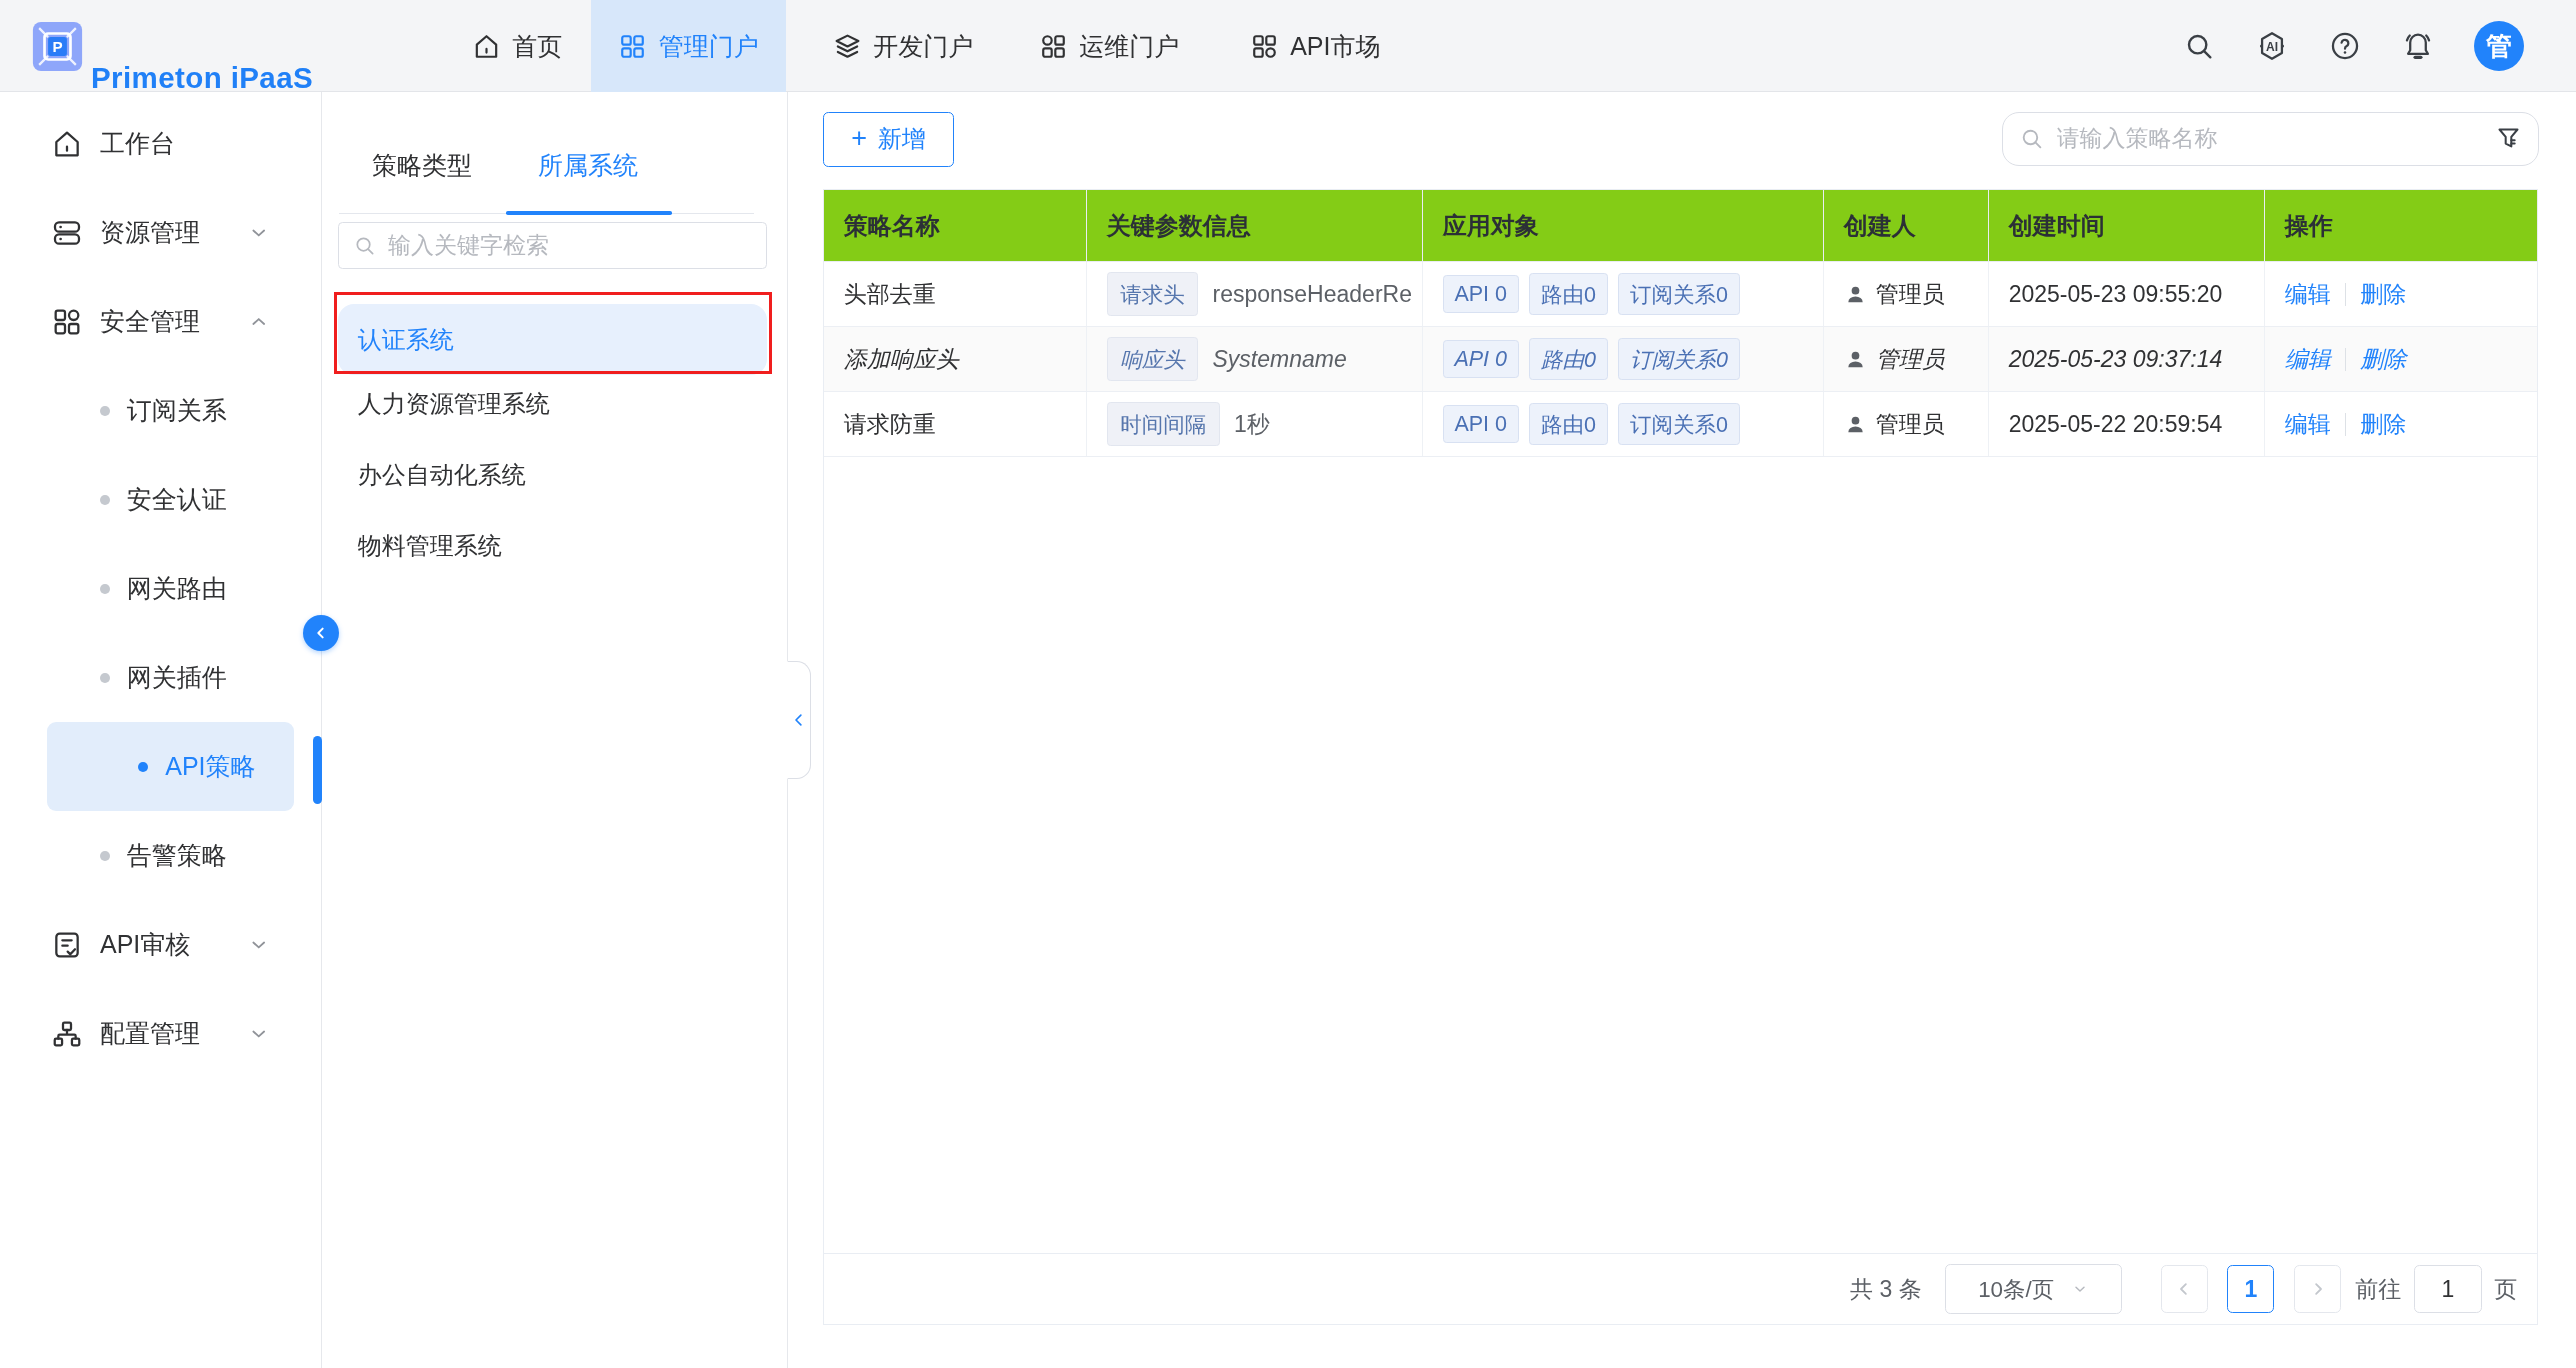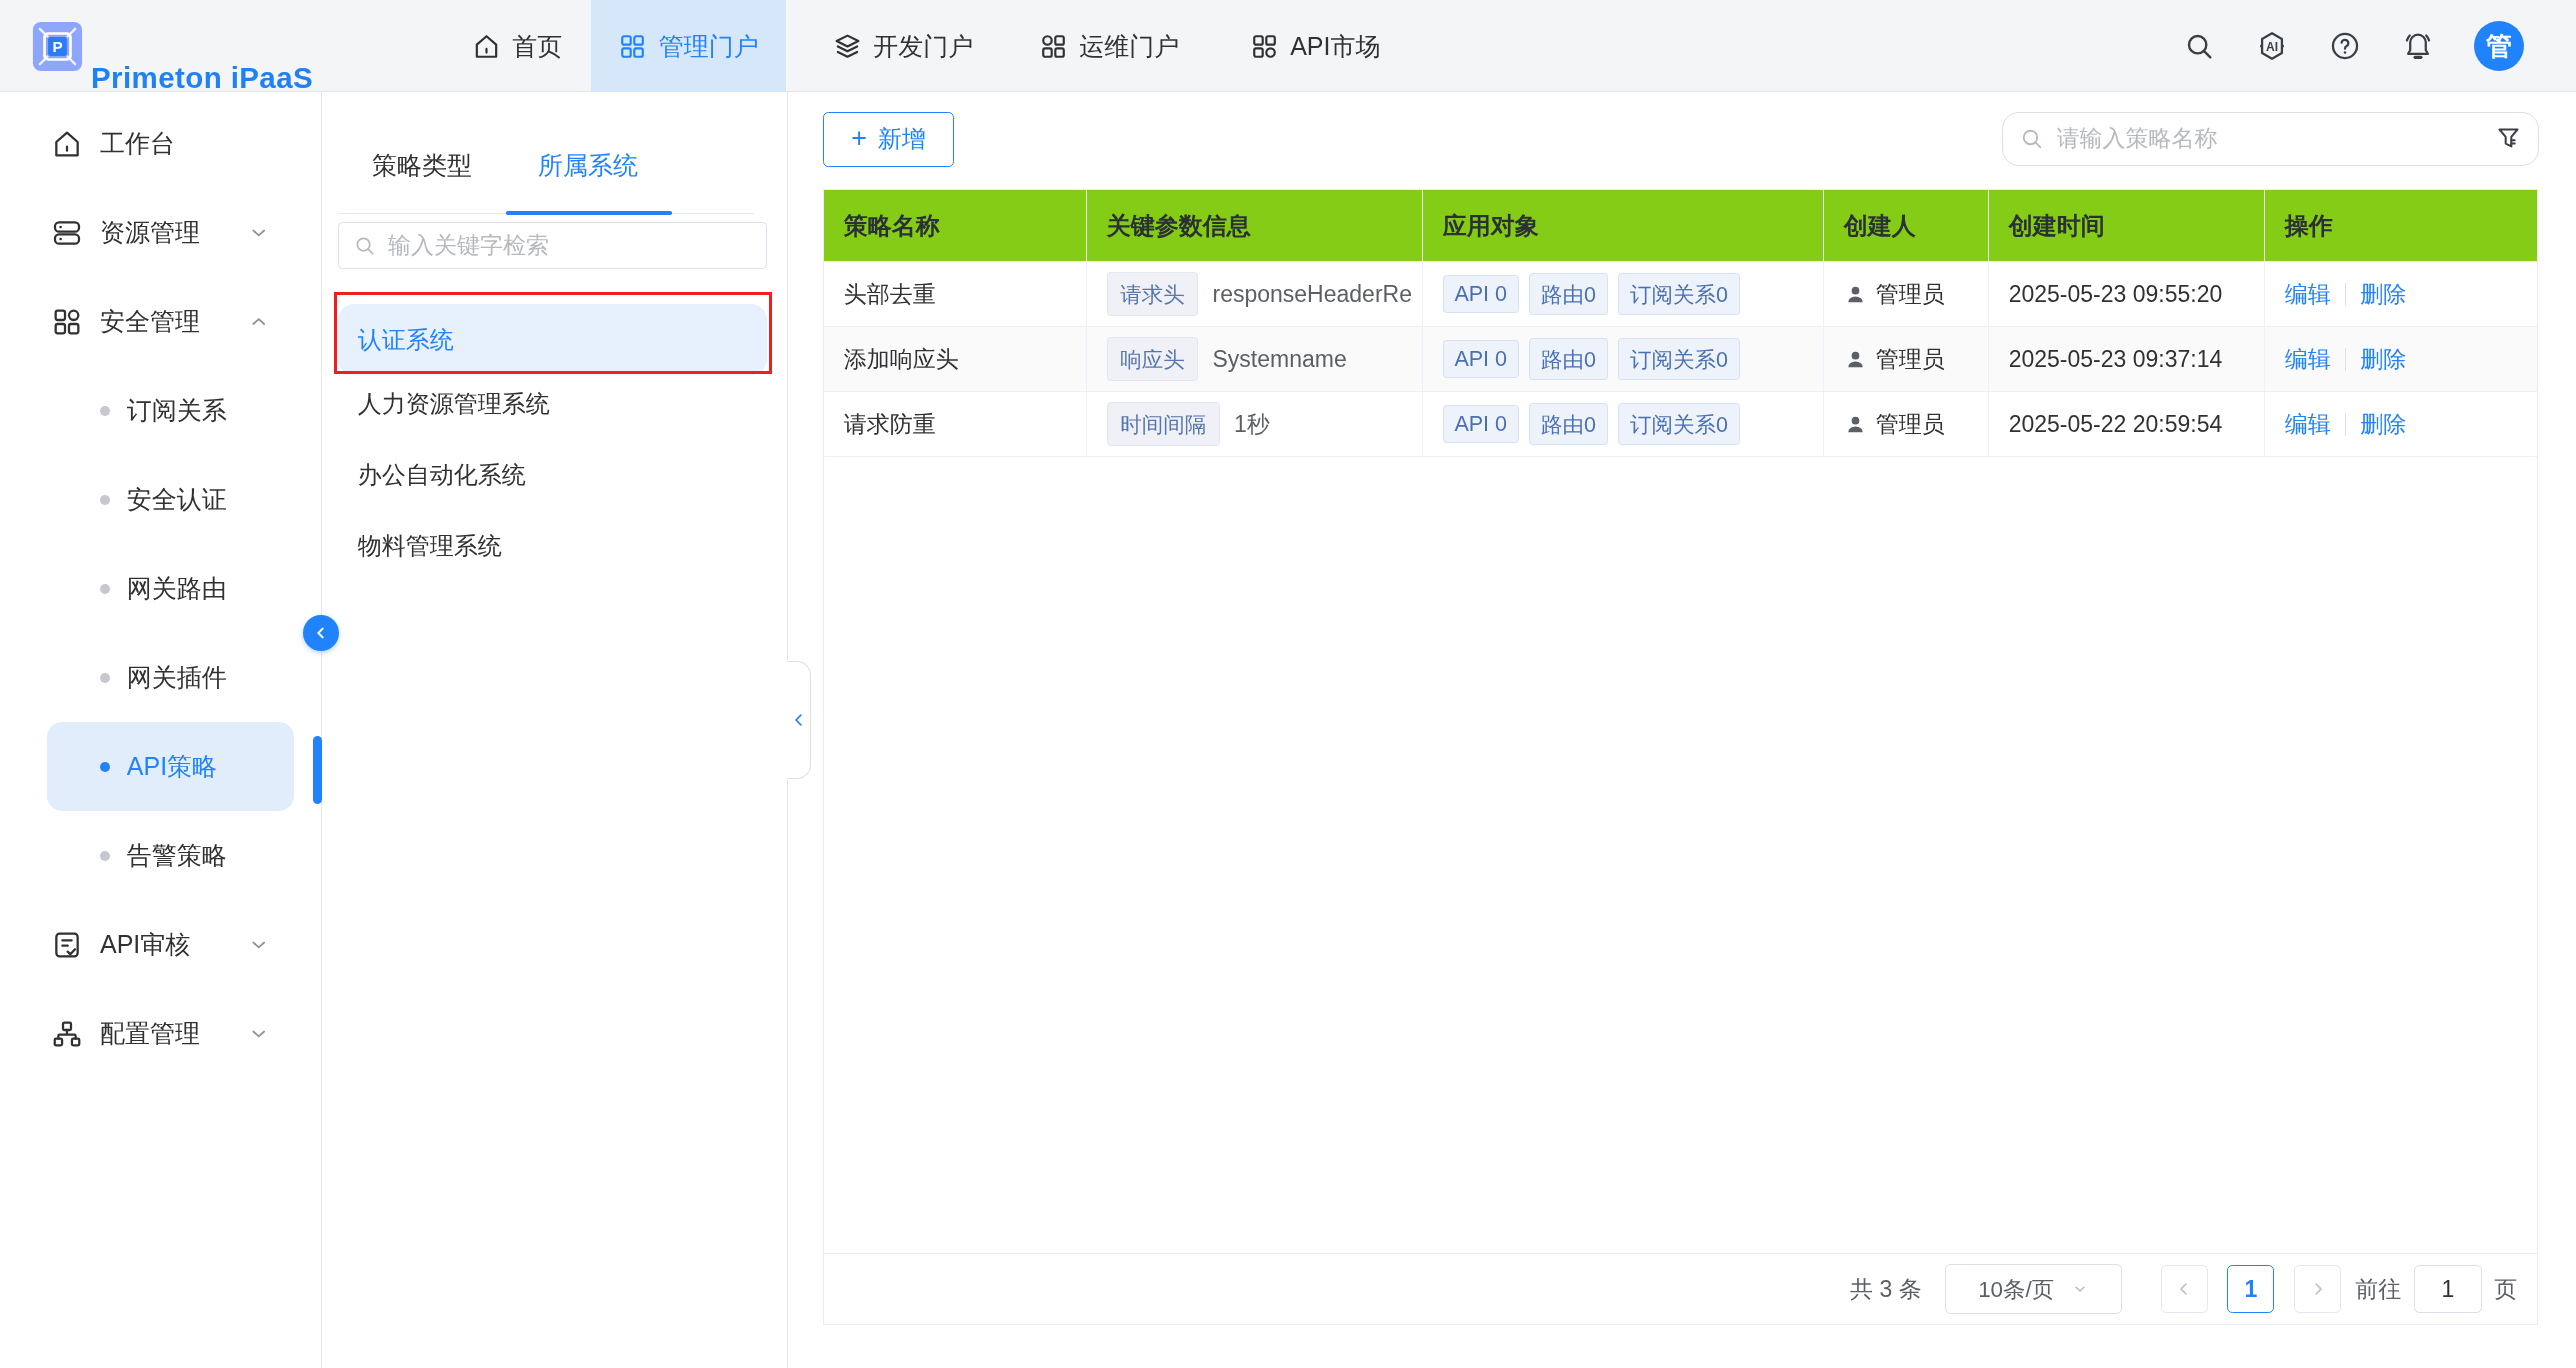--- a/index.html
+++ b/index.html
@@ -32,21 +32,21 @@
   
   .sidebar { position:absolute; left:0; top:92px; width:322px; height:1276px; background:#fff;
              border-right:0.9px solid #e6e8ec; z-index:3; }
   .side-list { position:absolute; left:0; top:7.2px; width:100%; }
   .side-item { height:89px; display:flex; align-items:center; padding-left:51px; font-size:25px;
                color:#303133; position:relative; cursor:pointer; }
   .side-item .s-icon { width:32px; height:32px; margin-right:17px; color:#303133; display:flex; align-items:center; justify-content:center; }
   .side-item .chev { position:absolute; right:52px; color:#909399; display:flex; }
   .side-sub { padding-left:100px; }
   .dot { width:9.8px; height:9.8px; border-radius:50%; background:#c5c9cf; margin-right:17px; flex:0 0 auto; }
-  .side-sub.selected { margin:0 27px 0 47px; padding-left:53px; background:#e2edfb; border-radius:15px; color:#2183fb; }
+  .side-sub.selected { margin:0 27px 0 47px; padding-left:53px; background:#e2edfb; border-radius:9px; color:#2183fb;justify-content:center; }
   .side-sub.selected .dot { background:#2183fb; }
   .side-indicator { position:absolute; left:313px; top:644px; width:9px; height:68px;
                     background:#2183fb; border-radius:5.4px; z-index:4; }
   .collapse-circle { position:absolute; right:-18px; top:523px; width:36px; height:36px; border-radius:50%;
                      background:#2183fb; display:flex; align-items:center; justify-content:center;
                      z-index:5; cursor:pointer; box-shadow:0 1.8px 5.4px rgba(33,131,251,.35); }
   
   .panel { position:absolute; left:323px; top:92px; width:465px; height:1276px; background:#fff;
            border-right:0.9px solid #e6e8ec; z-index:2; }
   .tabs { position:absolute; left:16px; top:25px; width:415px; height:97px;
@@ -85,21 +85,21 @@
                  padding:0 16px; gap:12.5px; background:#fff; }
   .funnel { color:#3a3f45; display:flex; cursor:pointer; }
   .table-card { position:absolute; left:35px; top:97px; width:1715px; height:1136px;
                 border:0.9px solid #e9edf3; display:flex; flex-direction:column; background:#fff; }
   .t-header, .t-row { display:grid; grid-template-columns:263px 336px 401px 165px 276px 1fr; }
   .t-header { height:72px; background:#84cc16; border-bottom:0.9px solid #e9edf3; }
   .t-header > div { display:flex; align-items:center; padding-left:19.7px; font-size:24px;
                     font-weight:600; color:#2b3036; border-right:0.9px solid #e9edf3; }
   .t-header > div:last-child { border-right:none; }
   .t-row { height:65px; border-bottom:0.9px solid #eceff4; background:#fff; }
-  .t-row.alt { background:#fafafa; }
+  .t-row.alt { background:#fafafa;font-style:italic; }
   .t-row > div { display:flex; align-items:center; padding-left:19.7px; font-size:23px; color:#303133;
                  border-right:0.9px solid #eef1f5; overflow:hidden; white-space:nowrap; }
   .t-row > div:last-child { border-right:none; }
   .param-tag { background:#eff1f7; border:0.9px solid #e2e6ef; color:#5676ad; font-size:21.5px;
                padding:6.3px 12.5px; border-radius:3.6px; flex:0 0 auto; }
   .param-val { margin-left:14.3px; color:#5c6066; }
   .target-tag { background:#edf2fb; border:0.9px solid #d8e1f2; color:#4a70b4; font-size:21.5px;
                 padding:5.4px 10.7px; border-radius:3.6px; margin-right:10.7px; flex:0 0 auto; }
   .creator-cell { gap:9px; color:#5c6066; }
   .time-cell { color:#5c6066; }

